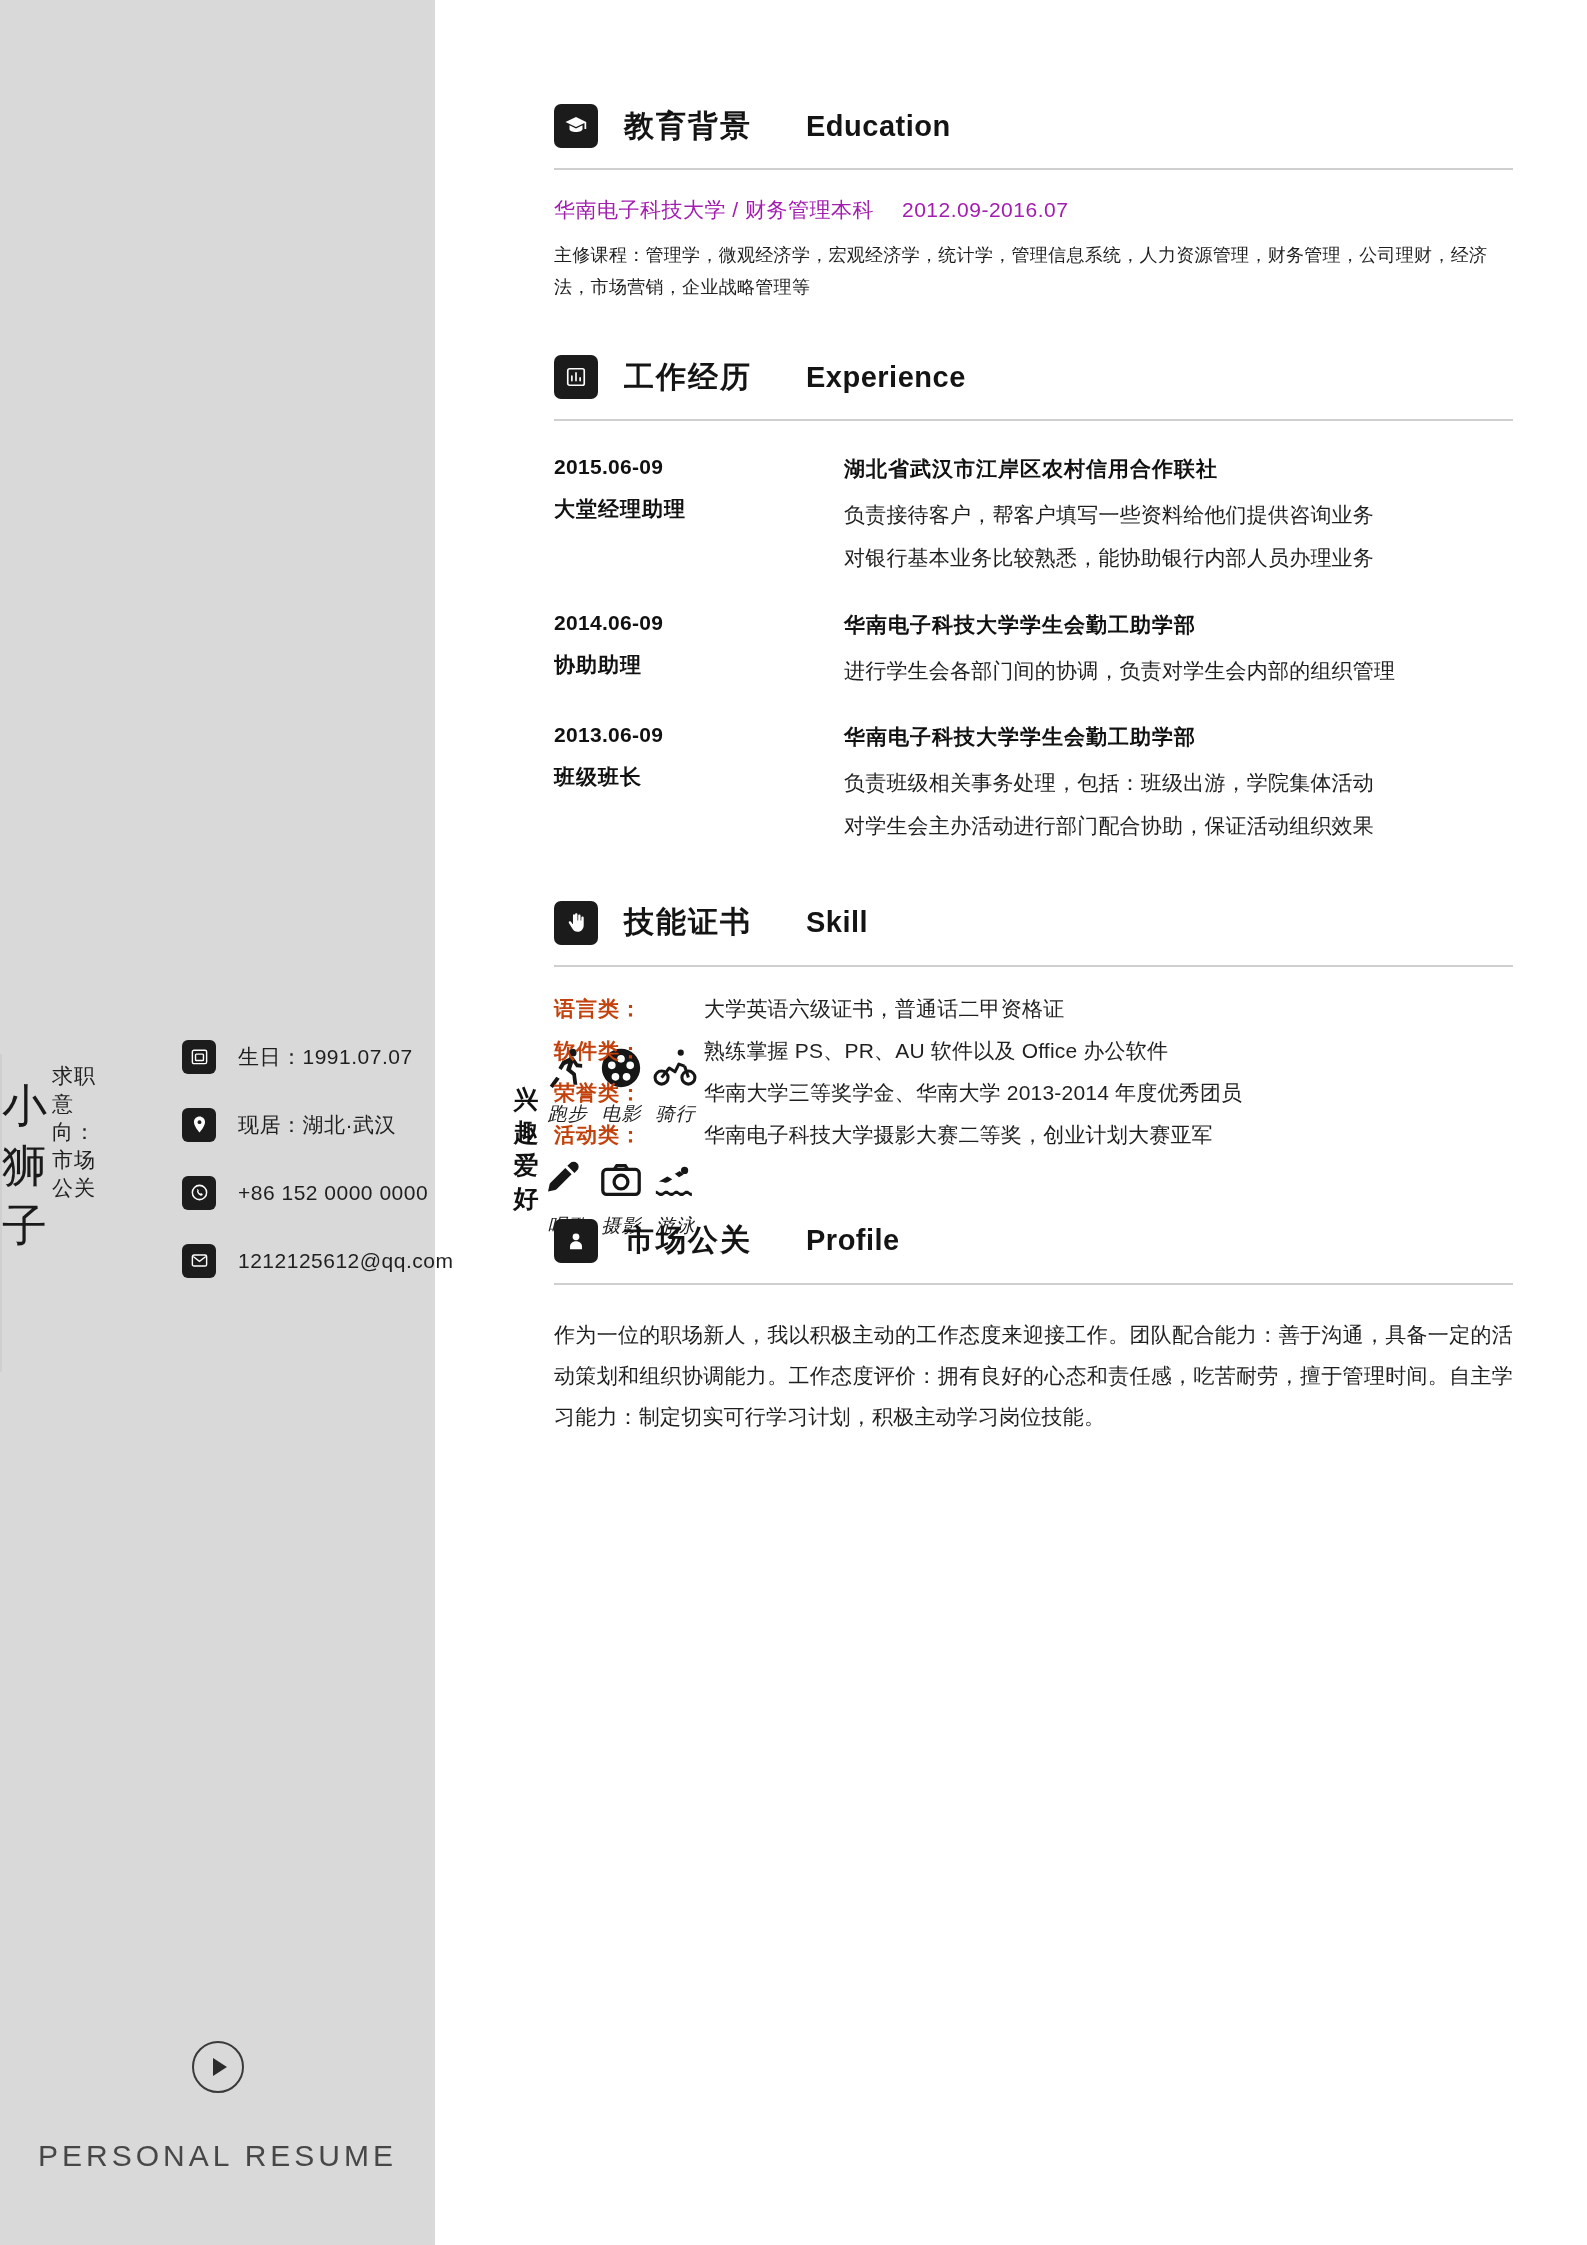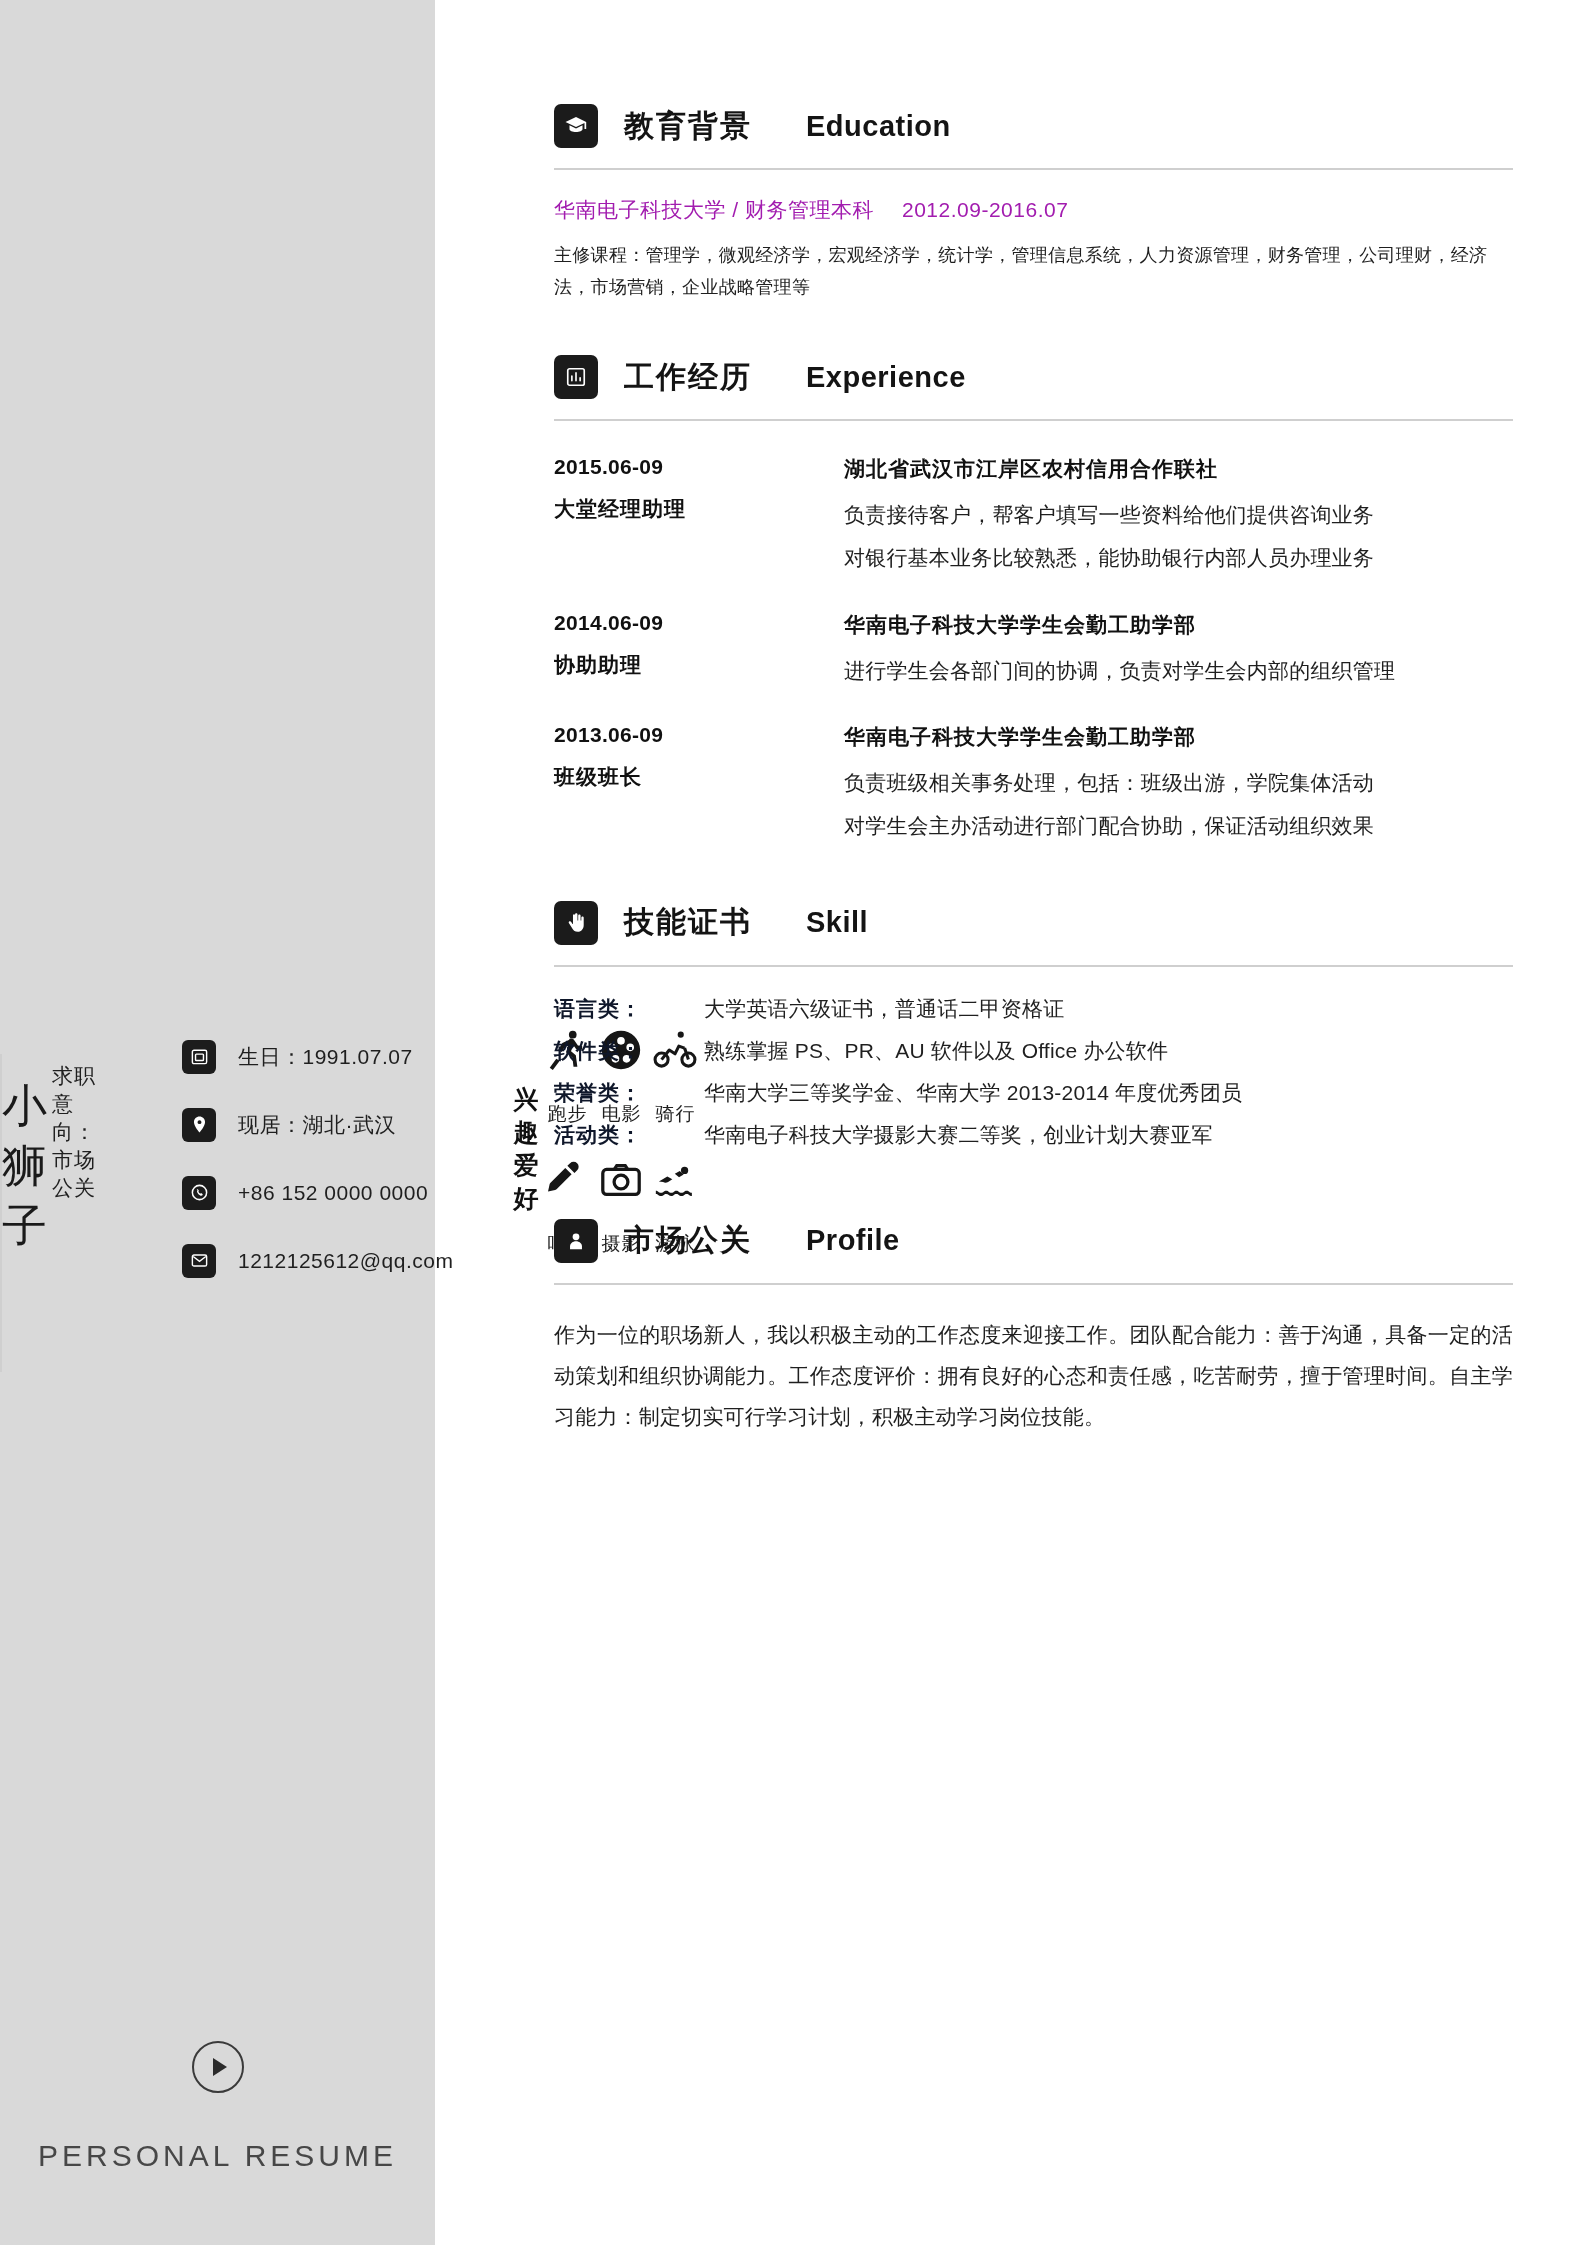--- a/index.html
+++ b/index.html
@@ -181,24 +181,25 @@
   }
   .hobby {
     display: flex; flex-direction: column; align-items: center;
   }
   .hobby .hicon {
     width: 54px; height: 54px;
     display: flex; align-items: center; justify-content: center;
     color: #161616;
   }
   .hobby .hlabel {
-    margin-top: 24px;
+    margin-top: 6px;
     font-size: 19px;
     color: #1f1f1f;
     letter-spacing: 1px;
+    font-style: italic;
   }
 
   .play-btn {
     position: absolute;
     bottom: 152px;
     left: 50%;
     transform: translateX(-50%);
     width: 52px; height: 52px;
     border: 2px solid #3a3a3a;
     border-radius: 50%;
@@ -316,21 +317,21 @@
   .skill-table { margin-top: 28px; }
   .skill-row {
     display: flex;
     margin-bottom: 14px;
   }
   .skill-key {
     width: 150px;
     flex: none;
     font-size: 21px;
     font-weight: bold;
-    color: #0f172a;
+    color: #c2410c;
     letter-spacing: 1px;
   }
   .skill-val {
     font-size: 21px;
     color: #1f1f1f;
     letter-spacing: .2px;
   }
 
   .profile-text {
     margin-top: 30px;

